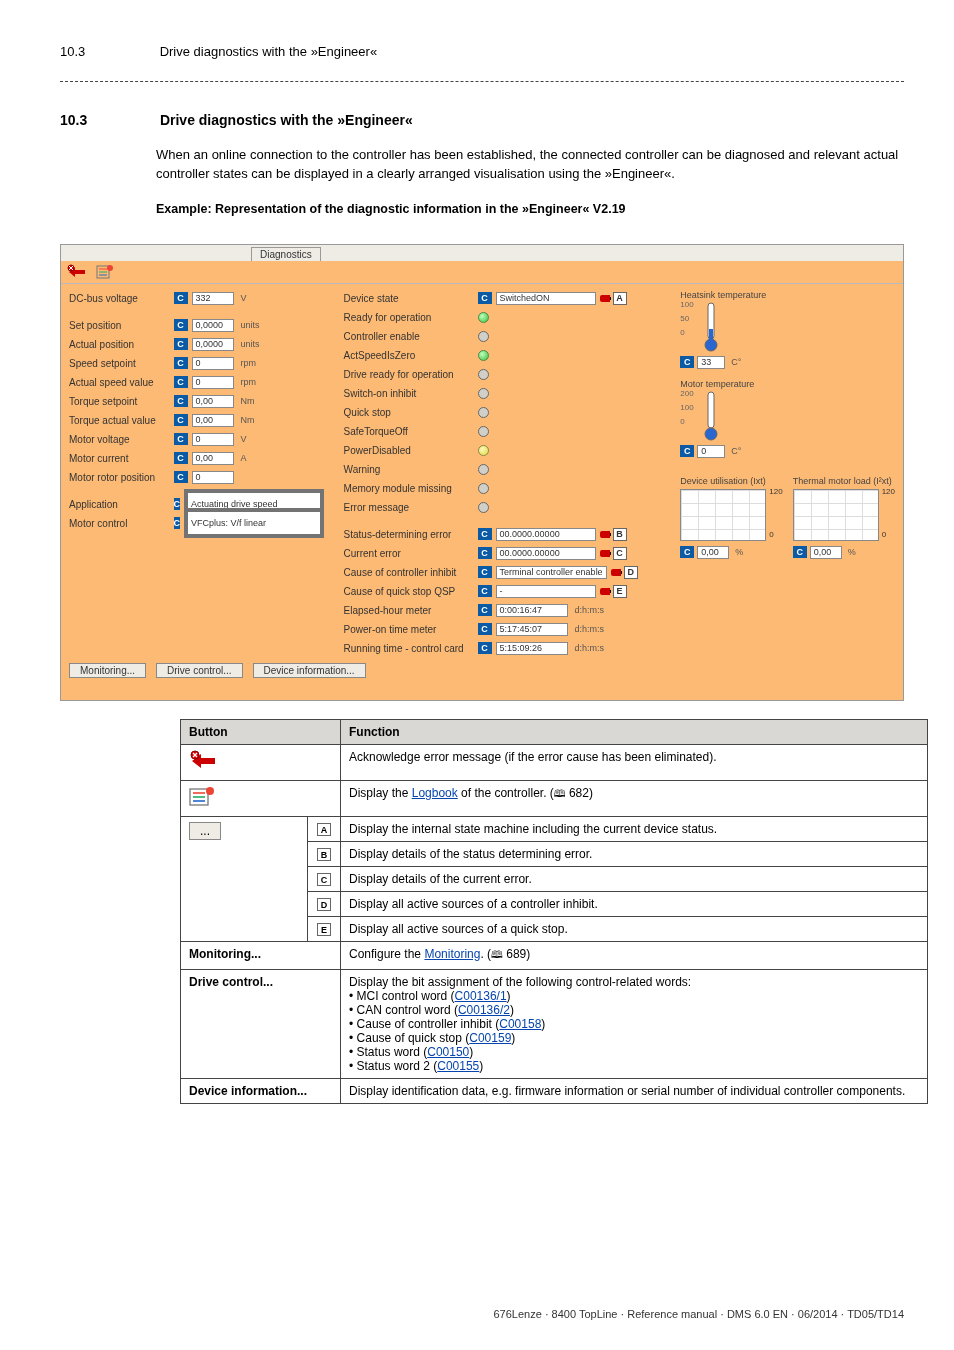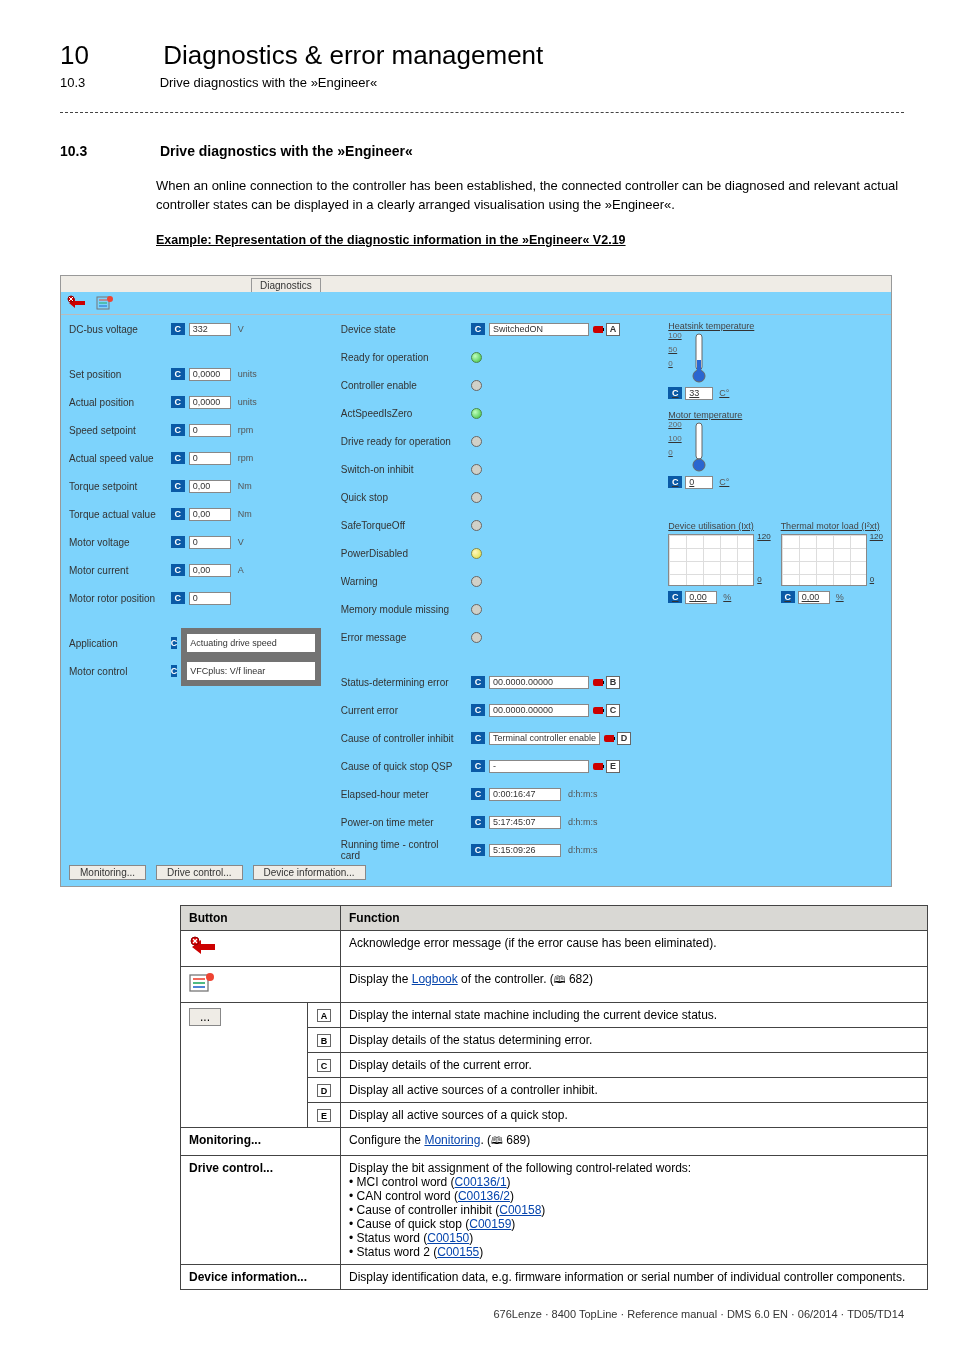--- a/index.html
+++ b/index.html
@@ -14,45 +14,45 @@
   }
   .header-block { margin-bottom: 14px; }
   .header-block h1 { font-size: 26px; font-weight: 400; }
   .header-block .chap-num { display:inline-block; width:96px; font-weight:400;}
   .sub-header { font-size: 13px; margin-top:4px; }
   .sub-header .sub-num { display:inline-block; width:96px; }
   .dashline { border:none; border-top: 1.5px dashed #444; margin: 22px 0 30px 0; }
   .section-title { font-size: 14px; font-weight:700; margin-bottom: 18px; }
   .section-title .sec-num { display:inline-block; width:96px; }
   .body-text { font-size: 13px; margin-left: 96px; margin-bottom: 18px; line-height:1.45;}
-  .bold-caption { font-size: 12.5px; font-weight:700; margin-left:96px; margin-bottom:28px;text-decoration:underline;}
+  .bold-caption { font-size: 12.5px; font-weight:700; margin-left:96px; margin-bottom:28px;}
 
   
   .screenshot {
     border: 1px solid #999;
-    margin: 6px 12px 18px 0;
-    background: #7dd3fc;
+    margin: 6px 0 18px 0;
+    background: #fdba74;
     font-family: Tahoma, Arial, sans-serif;
     font-size: 10px;
     color: #333;
-    padding-bottom: 6px;
+    padding-bottom: 22px;
   }
   .ss-tab-row { padding: 2px 0 0 190px; background:#efece6; }
   .ss-tab {
     display:inline-block; background:#efece6; border:1px solid #999; border-bottom:none;
     padding:1px 8px; font-size:10px;
   }
   .ss-iconbar { padding:3px 6px; border-bottom:1px solid #bbb;}
   .ss-body { display:flex; padding: 6px 8px 0 8px; gap:12px;}
-  .ss-col { display:flex; flex-direction:column; gap:11px; }
+  .ss-col { display:flex; flex-direction:column; gap:2px; }
   .ss-col.labels1 { width: 110px; }
   .ss-col.vals1 { width: 140px; }
   .ss-col.labels2 { width: 145px; margin-left:18px;}
   .ss-col.vals2 { width: 210px; }
-  .ss-col.gauges { flex:1; display:flex; gap:32px; padding-left:14px;text-decoration:underline;}
+  .ss-col.gauges { flex:1; display:flex; gap:18px; padding-left:14px;}
   .ss-row { height:17px; display:flex; align-items:center; gap:4px;}
   .c-box {
     display:inline-flex; align-items:center; justify-content:center;
     background:#0a5aa6; color:#fff; width:14px; height:12px; font-size:9px; font-weight:bold;
   }
   .valfield {
     background:#fff; border:1px solid #888; height:13px; padding:0 3px;
     display:inline-flex; align-items:center; min-width:42px; font-size:9px;
   }
   .valfield.wide { min-width: 100px; }
@@ -79,21 +79,21 @@
     background-size: 17px 13px;
     position:relative; margin:2px 0;
   }
   .thermo {
     width:26px; height:52px; position:relative;
   }
   .thermo svg { width:26px; height:52px; }
   .gauge-read { display:flex; align-items:center; gap:3px; margin-top:2px;}
   .gauge-side-ticks { font-size:8px; color:#666; line-height:1.1; margin-right:2px;}
   .gauge-side-ticks div{ height:14px; }
-  .app-field { background:#fff; border:6px solid #737373; font-size:9px; padding:0 3px; height:30px; display:inline-flex; align-items:center; min-width:140px;}
+  .app-field { background:#fff; border:4px solid #737373; font-size:9px; padding:0 3px; height:30px; display:inline-flex; align-items:center; min-width:140px;}
   .ss-bottom-btns { padding:6px 8px 0 8px; display:flex; gap:10px;}
   .ss-btn { border:1px solid #888; background:#efece6; padding:1px 10px; font-size:10px;}
 
   
   .doc-table {
     border-collapse: collapse; width: calc(100% - 96px); margin-left:120px; font-size:12px;
   }
   .doc-table th, .doc-table td {
     border:1px solid #444; padding:5px 8px; vertical-align: top; text-align:left;
   }
@@ -113,24 +113,20 @@
   .footer {
     position:absolute; bottom:30px; left:60px; right:50px;
     display:flex; justify-content:flex-end; font-size:11px; color:#333;
   }
   .thermo-group{ display:flex; align-items:flex-start; gap:2px;}
 </style>
 </head>
 <body>
 
 <div class="header-block">
-  <h1>
-    <span class="chap-num">10</span>
-    <span>Diagnostics &amp; error management</span>
-  </h1>
   <div class="sub-header">
     <span class="sub-num">10.3</span>
     <span>Drive diagnostics with the »Engineer«</span>
   </div>
 </div>
 
 <hr class="dashline">
 
 <div class="section-title">
   <span class="sec-num">10.3</span>

